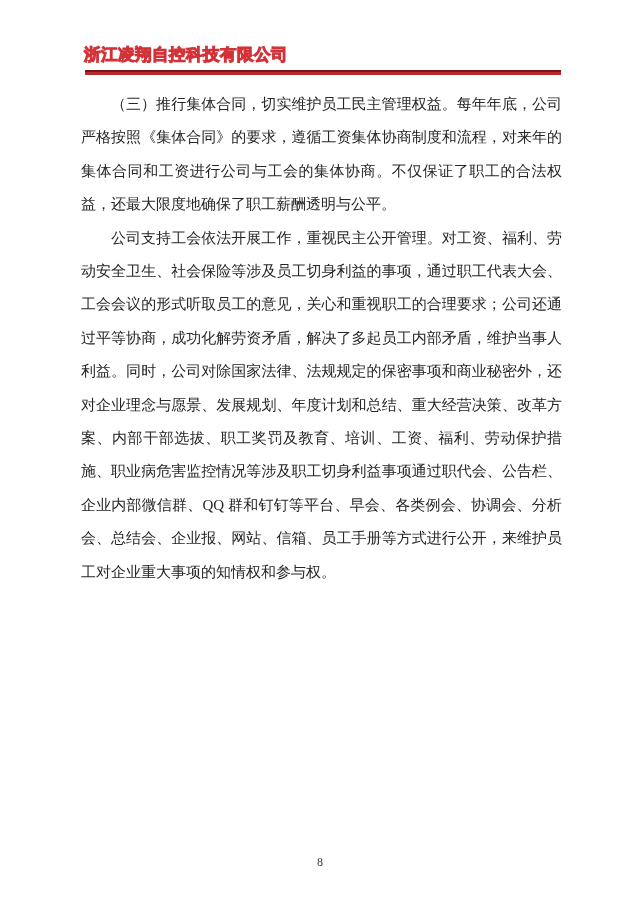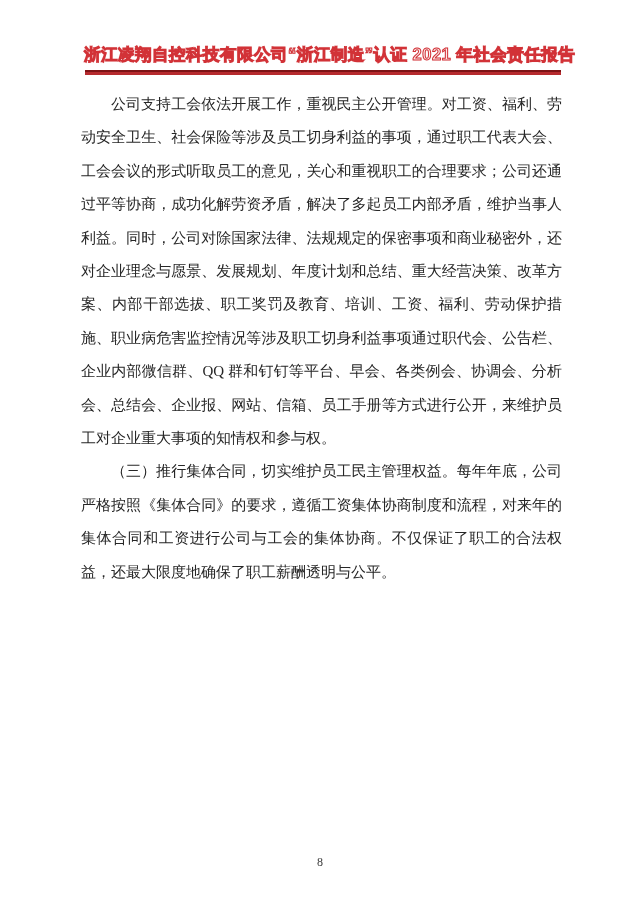--- a/index.html
+++ b/index.html
@@ -64,27 +64,26 @@
     color: #3a3a3a;
   }
 </style>
 </head>
 <body>
 
 <div class="page">
 
   <div class="header">
     <span class="hollow-title">浙江凌翔自控科技有限公司</span>
-    <span class="hollow-title">“浙江制造”认证 2021 年社会责任报告</span>
   </div>
 
   <div class="header-rule"></div>
 
   <div class="content">
+    <p>（三）推行集体合同，切实维护员工民主管理权益。每年年底，公司严格按照《集体合同》的要求，遵循工资集体协商制度和流程，对来年的集体合同和工资进行公司与工会的集体协商。不仅保证了职工的合法权益，还最大限度地确保了职工薪酬透明与公平。</p>
     <p>公司支持工会依法开展工作，重视民主公开管理。对工资、福利、劳动安全卫生、社会保险等涉及员工切身利益的事项，通过职工代表大会、工会会议的形式听取员工的意见，关心和重视职工的合理要求；公司还通过平等协商，成功化解劳资矛盾，解决了多起员工内部矛盾，维护当事人利益。同时，公司对除国家法律、法规规定的保密事项和商业秘密外，还对企业理念与愿景、发展规划、年度计划和总结、重大经营决策、改革方案、内部干部选拔、职工奖罚及教育、培训、工资、福利、劳动保护措施、职业病危害监控情况等涉及职工切身利益事项通过职代会、公告栏、企业内部微信群、QQ 群和钉钉等平台、早会、各类例会、协调会、分析会、总结会、企业报、网站、信箱、员工手册等方式进行公开，来维护员工对企业重大事项的知情权和参与权。</p>
-    <p>（三）推行集体合同，切实维护员工民主管理权益。每年年底，公司严格按照《集体合同》的要求，遵循工资集体协商制度和流程，对来年的集体合同和工资进行公司与工会的集体协商。不仅保证了职工的合法权益，还最大限度地确保了职工薪酬透明与公平。</p>
   </div>
 
   <div class="footer">
     <span>8</span>
   </div>
 
 </div>
 
 </body></html>

